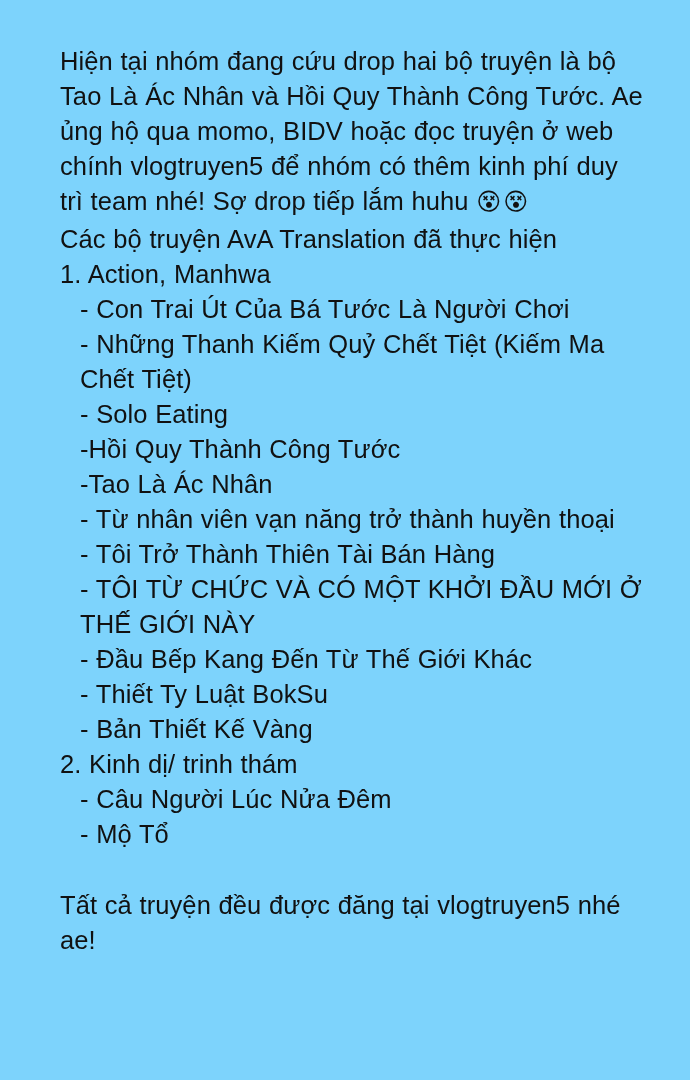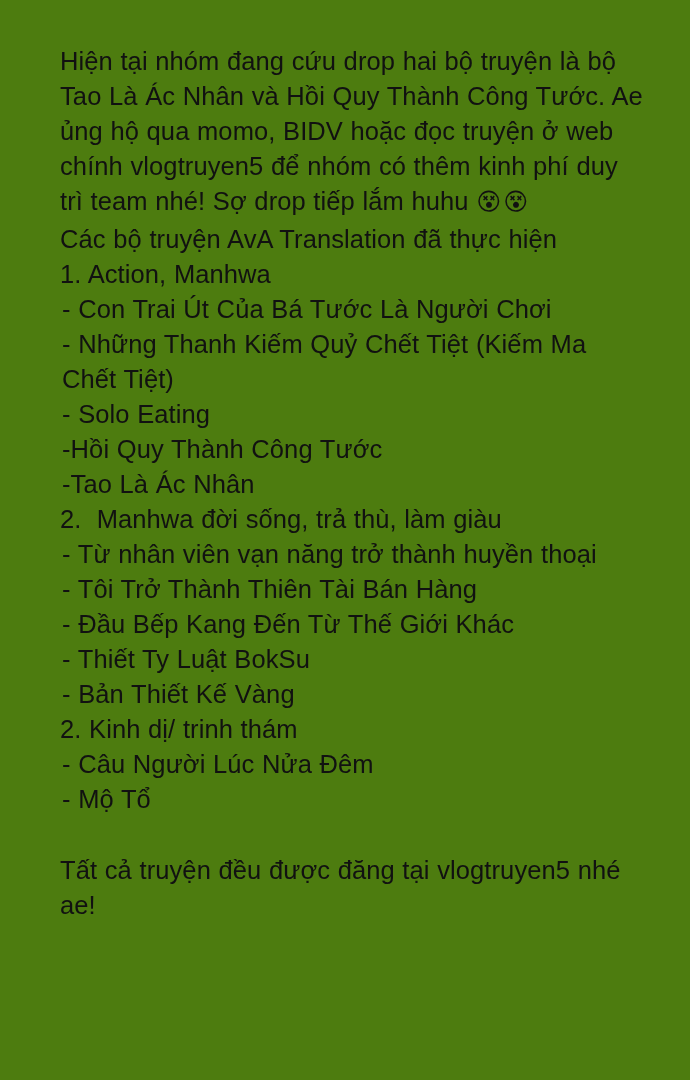--- a/index.html
+++ b/index.html
@@ -13,41 +13,42 @@
     font-family: "Liberation Sans", sans-serif;
     color: #000000;
     overflow: hidden;
   }
   .page {
     position: relative;
     width: 690px;
     height: 1080px;
     box-sizing: border-box;
     padding: 44px 46px 0 60px;
-    background: #4d7c0f;
+    background: #7dd3fc;
   }
   .block {
     font-size: 25.5px;
     line-height: 35px;
     letter-spacing: 0.1px;
     word-spacing: 0.4px;
     color: #111111;
   }
   .para {
     margin: 0 0 2px 0;
     padding: 0;
   }
   .line {
     margin: 0;
     padding: 0;
     white-space: pre-wrap;
   }
   .indent {
     
     padding-left: 2px;
+    margin-left: 18px;
   }
   .emoji {
     font-family: "DejaVu Sans", sans-serif;
     font-size: 24px;
     letter-spacing: 2px;
   }
   .spacer {
     height: 36px;
   }
 </style>
@@ -61,23 +62,23 @@
 
     <p class="line">Các bộ truyện AvA Translation đã thực hiện</p>
 
     <p class="line">1. Action, Manhwa</p>
     <p class="line indent">- Con Trai Út Của Bá Tước Là Người Chơi</p>
     <p class="line indent">- Những Thanh Kiếm Quỷ Chết Tiệt (Kiếm Ma Chết Tiệt)</p>
     <p class="line indent">- Solo Eating</p>
     <p class="line indent">-Hồi Quy Thành Công Tước</p>
     <p class="line indent">-Tao Là Ác Nhân</p>
 
-    <p class="line">2.  Manhwa đời sống, trả thù, làm giàu</p>
     <p class="line indent">- Từ nhân viên vạn năng trở thành huyền thoại</p>
     <p class="line indent">- Tôi Trở Thành Thiên Tài Bán Hàng</p>
+    <p class="line indent">- TÔI TỪ CHỨC VÀ CÓ MỘT KHỞI ĐẦU MỚI Ở THẾ GIỚI NÀY</p>
     <p class="line indent">- Đầu Bếp Kang Đến Từ Thế Giới Khác</p>
     <p class="line indent">- Thiết Ty Luật BokSu</p>
     <p class="line indent">- Bản Thiết Kế Vàng</p>
 
     <p class="line">2. Kinh dị/ trinh thám</p>
     <p class="line indent">- Câu Người Lúc Nửa Đêm</p>
     <p class="line indent">- Mộ Tổ</p>
 
     <div class="spacer"></div>
 

